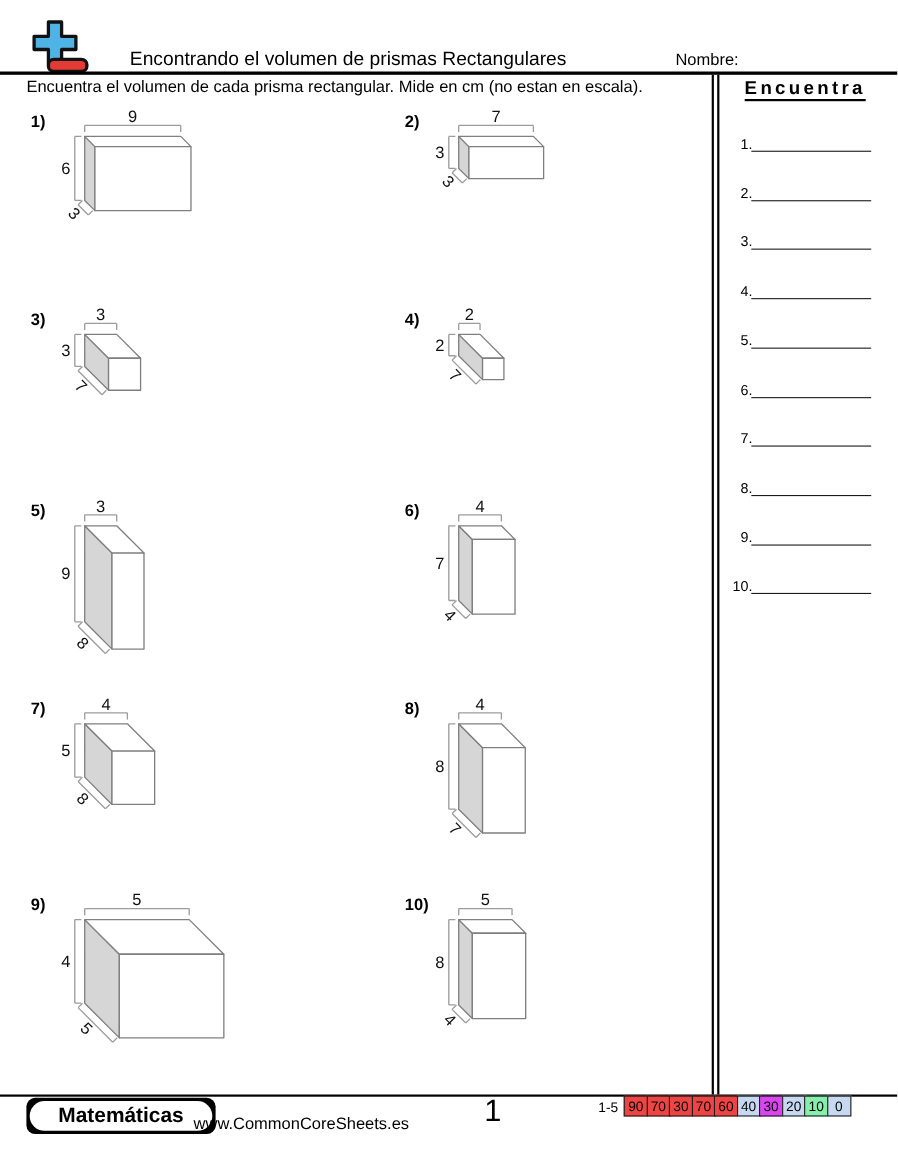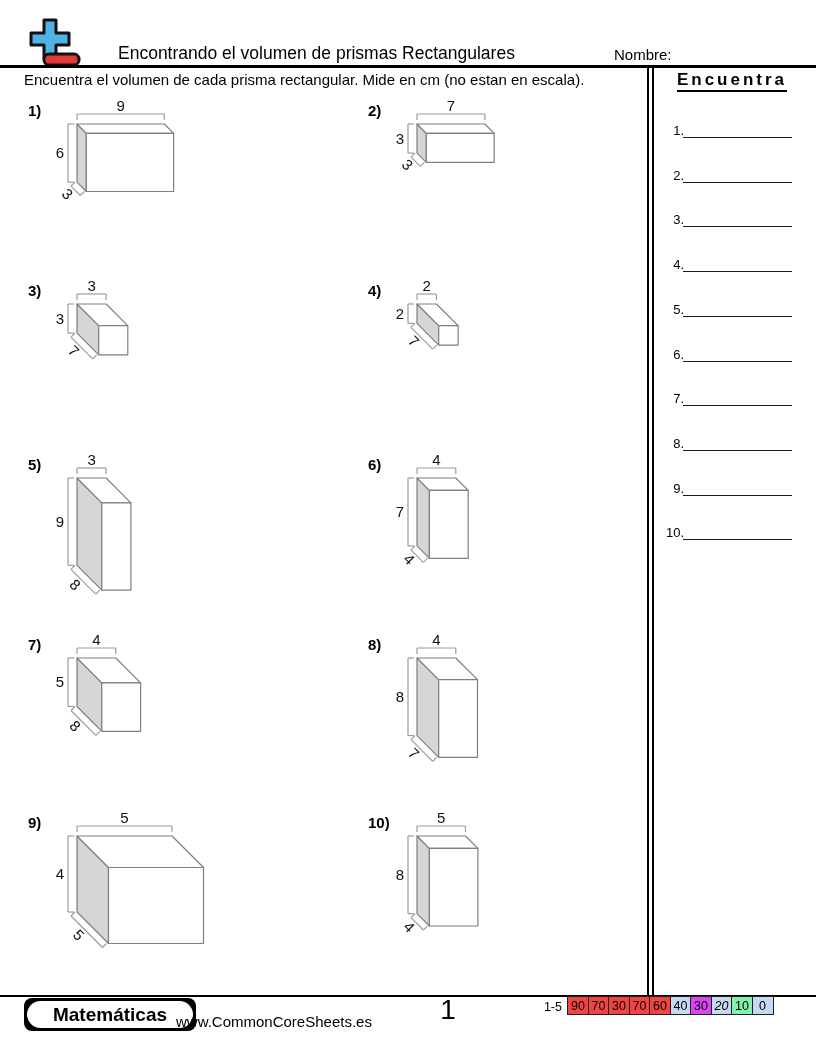--- a/index.html
+++ b/index.html
@@ -310,18 +310,18 @@
   <div id="page-num">1</div>
   <div id="score-label">1-5</div>
   <div id="score-grid">
       <div class="score-cell first">90</div>
       <div class="score-cell">70</div>
       <div class="score-cell">30</div>
       <div class="score-cell">70</div>
       <div class="score-cell">60</div>
       <div class="score-cell blue" style="background: rgb(198, 217, 241);">40</div>
       <div class="score-cell blue" style="background: #d946ef;">30</div>
-      <div class="score-cell blue" style="background: rgb(198, 217, 241); font-style: italic;">20</div>
+      <div class="score-cell blue" style="background: rgb(198, 217, 241);">20</div>
       <div class="score-cell blue" style="background: #86efac;">10</div>
       <div class="score-cell blue" style="background: rgb(198, 217, 241);">0</div>
     </div>
 
 </div>
 
 </body></html>

